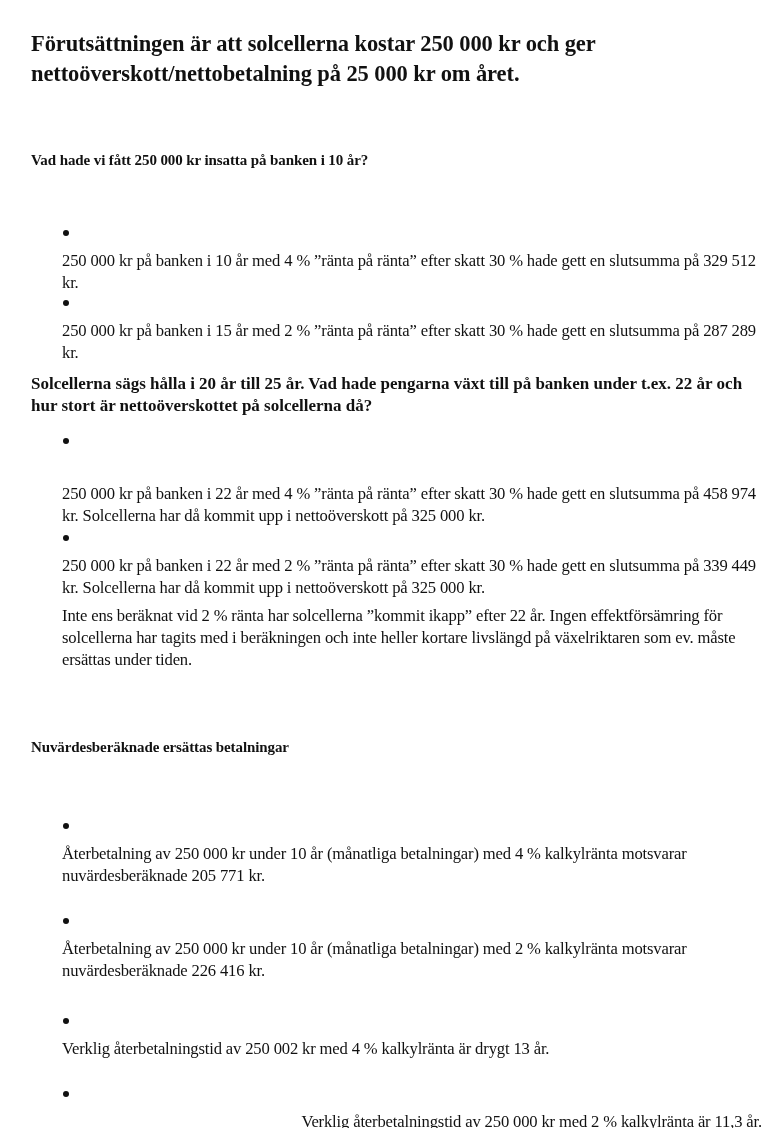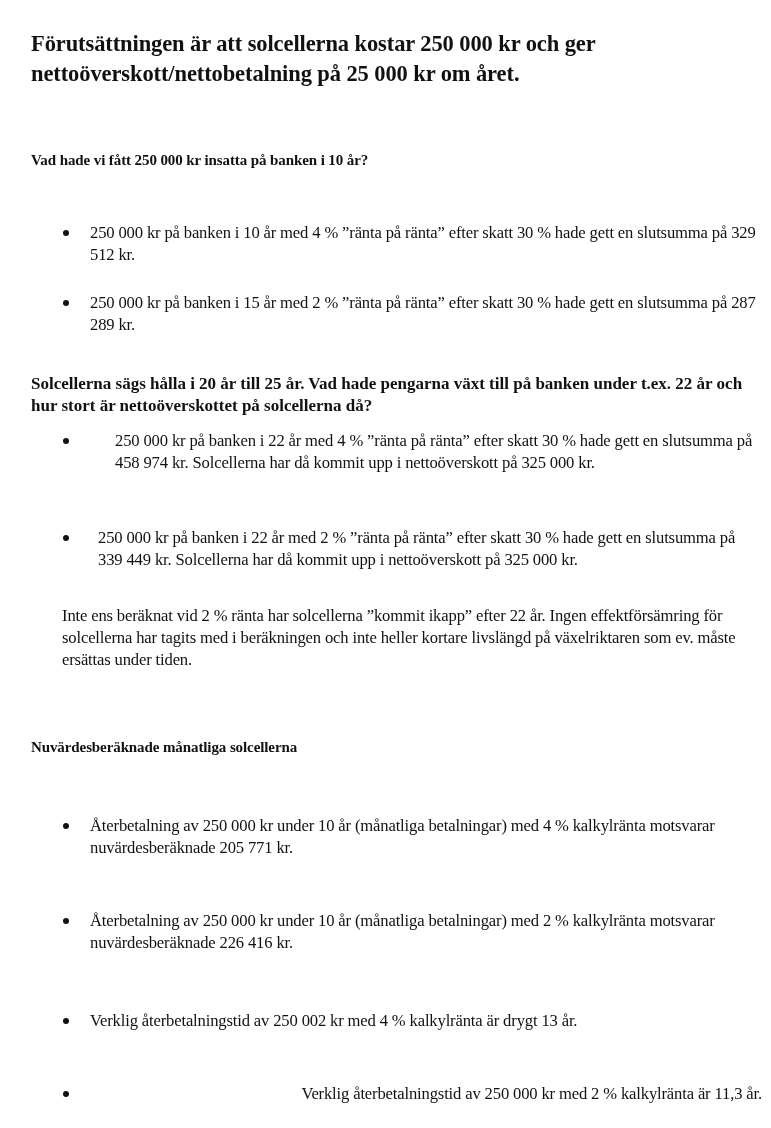--- a/index.html
+++ b/index.html
@@ -13,21 +13,21 @@
     left: 31px; top: 29px; width: 720px;
     font-size: 22.5px; font-weight: bold; line-height: 30px; letter-spacing: -0.1px;
   }
   .h2 {
     font-size: 15px; font-weight: bold; line-height: 28px; letter-spacing: -0.1px;
   }
   .h3 {
     font-size: 17px; font-weight: bold; line-height: 22px; width: 720px;
   }
   .bullet {
-    left: 62px; width: 700px; font-size: 16.6px; line-height: 22px; display: flex;
+    left: 62px; width: 700px; font-size: 16.6px; line-height: 22px; display: flex; flex-direction: column;
   }
   .bullet .dot {
     width: 28px; flex: 0 0 28px; font-size: 16px; line-height: 22px; position: relative;
   }
   .bullet .dot::before {
     content: ""; position: absolute; left: 1px; top: 8px;
     width: 6px; height: 6px; border-radius: 50%; background: #111;
   }
   .bullet .txt { flex: 1; letter-spacing: -0.15px; }
   .para {
@@ -49,28 +49,28 @@
   <span class="dot"></span>
   <span class="txt">250 000 kr på banken i 15 år med 2 % ”ränta på ränta” efter skatt 30 % hade gett en slutsumma på 287 289 kr.</span>
 </div>
 
 <div class="abs h3" style="left:31px; top:373px;">Solcellerna sägs hålla i 20 år till 25 år. Vad hade pengarna växt till på banken under t.ex. 22 år och hur stort är nettoöverskottet på solcellerna då?</div>
 
 <div class="abs bullet" style="top:430px;gap:25px;">
   <span class="dot"></span>
   <span class="txt">250 000 kr på banken i 22 år med 4 % ”ränta på ränta” efter skatt 30 % hade gett en slutsumma på 458 974 kr. Solcellerna har då kommit upp i nettoöverskott på 325 000 kr.</span>
 </div>
-<div class="abs bullet" style="top:527px;gap:8px;">
+<div class="abs bullet" style="top:527px;">
   <span class="dot"></span>
   <span class="txt">250 000 kr på banken i 22 år med 2 % ”ränta på ränta” efter skatt 30 %  hade gett en slutsumma på 339 449 kr. Solcellerna har då kommit upp i nettoöverskott på 325 000 kr.</span>
 </div>
 
 <div class="abs para" style="top:605px; left:62px;">Inte ens beräknat vid 2 % ränta har solcellerna ”kommit ikapp” efter 22 år. Ingen effektförsämring för solcellerna har tagits med i beräkningen och inte heller kortare livslängd på växelriktaren som ev. måste ersättas under tiden.</div>
 
-<div class="abs h2" style="left:31px; top:733px;">Nuvärdesberäknade månatliga solcellerna</div>
+<div class="abs h2" style="left:31px; top:733px;">Nuvärdesberäknade ersättas betalningar</div>
 
 <div class="abs bullet" style="top:815px;">
   <span class="dot"></span>
   <span class="txt">Återbetalning av 250 000 kr under 10 år (månatliga betalningar) med 4 % kalkylränta motsvarar nuvärdesberäknade 205 771 kr.</span>
 </div>
 <div class="abs bullet" style="top:910px;">
   <span class="dot"></span>
   <span class="txt">Återbetalning av 250 000 kr under 10 år (månatliga betalningar) med 2 % kalkylränta motsvarar nuvärdesberäknade 226 416 kr.</span>
 </div>
 <div class="abs bullet" style="top:1010px;">

